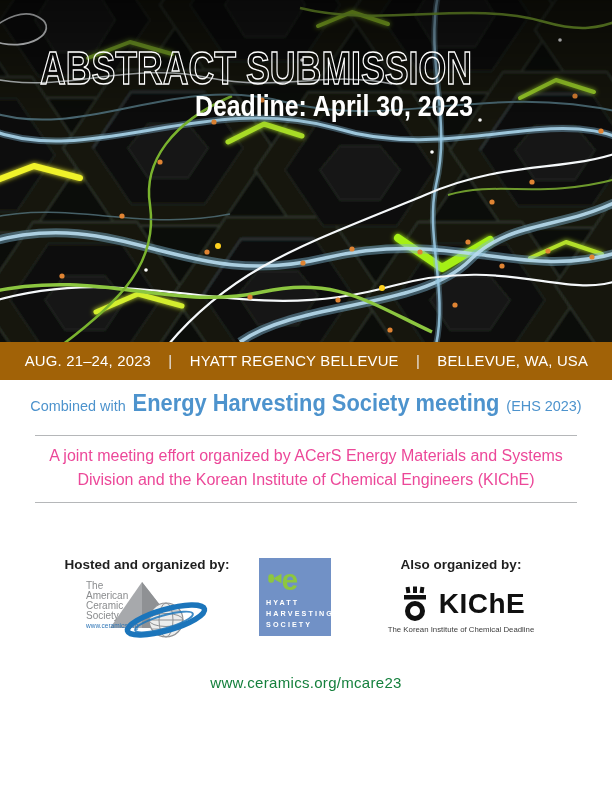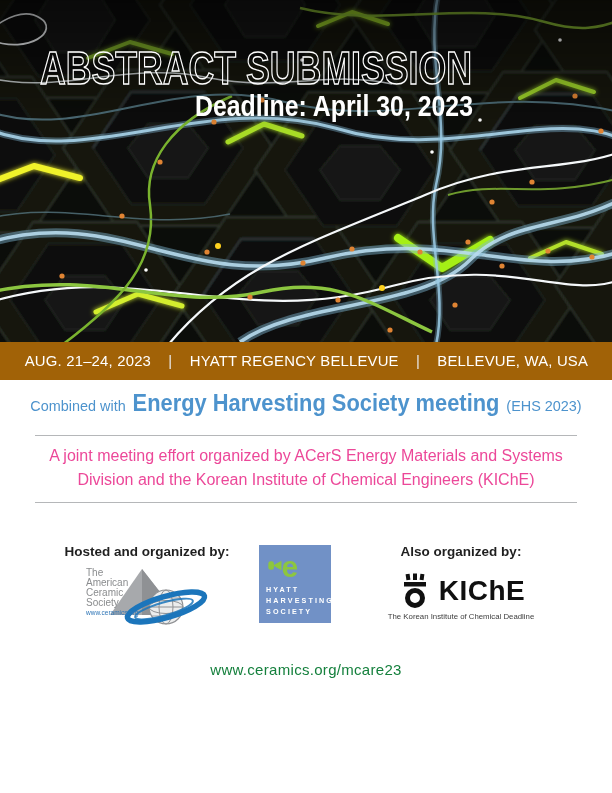--- a/index.html
+++ b/index.html
@@ -38,21 +38,21 @@
     width:542px;margin:14px auto 0 auto;
     border-top:1.5px solid #b5b7b9;border-bottom:1.5px solid #b5b7b9;
     padding:8px 0 10px 0;
   }
   .note-text{
     width:520px;margin:0 auto;text-align:center;color:#ec4899;
     font-size:16px;line-height:24px;
   }
   
   .logo-row{
-    margin-top:41px;display:flex;justify-content:center;align-items:flex-start;
+    margin-top:54px;display:flex;justify-content:center;align-items:flex-start;
     gap:0;padding-left:14px;
   }
   .logo-col{display:flex;flex-direction:column;align-items:center;}
   .col-acers{width:176px;}
   .col-ehs{width:120px;}
   .col-kiche{width:212px;justify-content:center;}
   .logo-label{font-size:13.5px;font-weight:600;color:#1f1f1f;margin-bottom:6px;white-space:nowrap;}
   
   .ehs-box{
     width:72px;height:78px;background:#7191c6;box-sizing:border-box;

